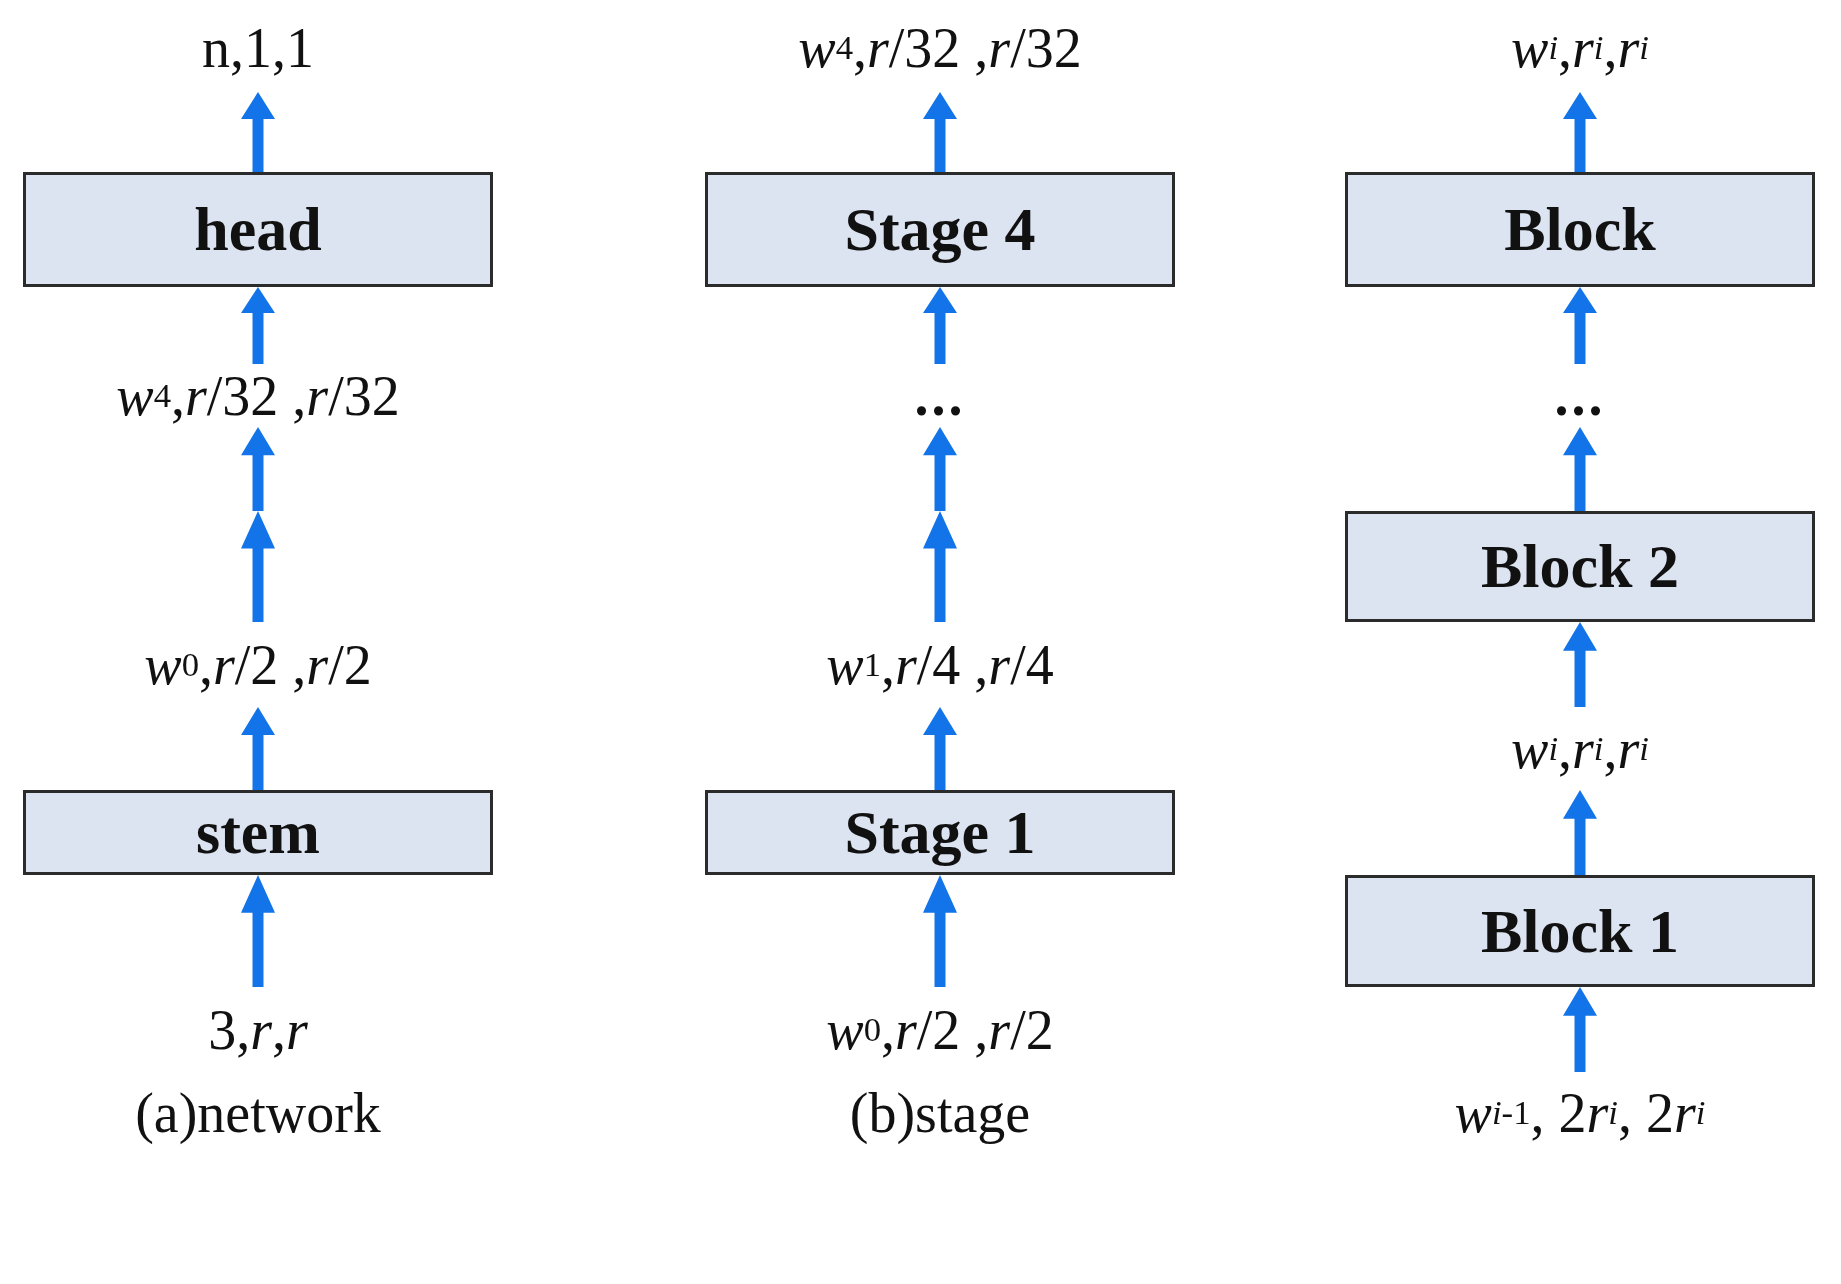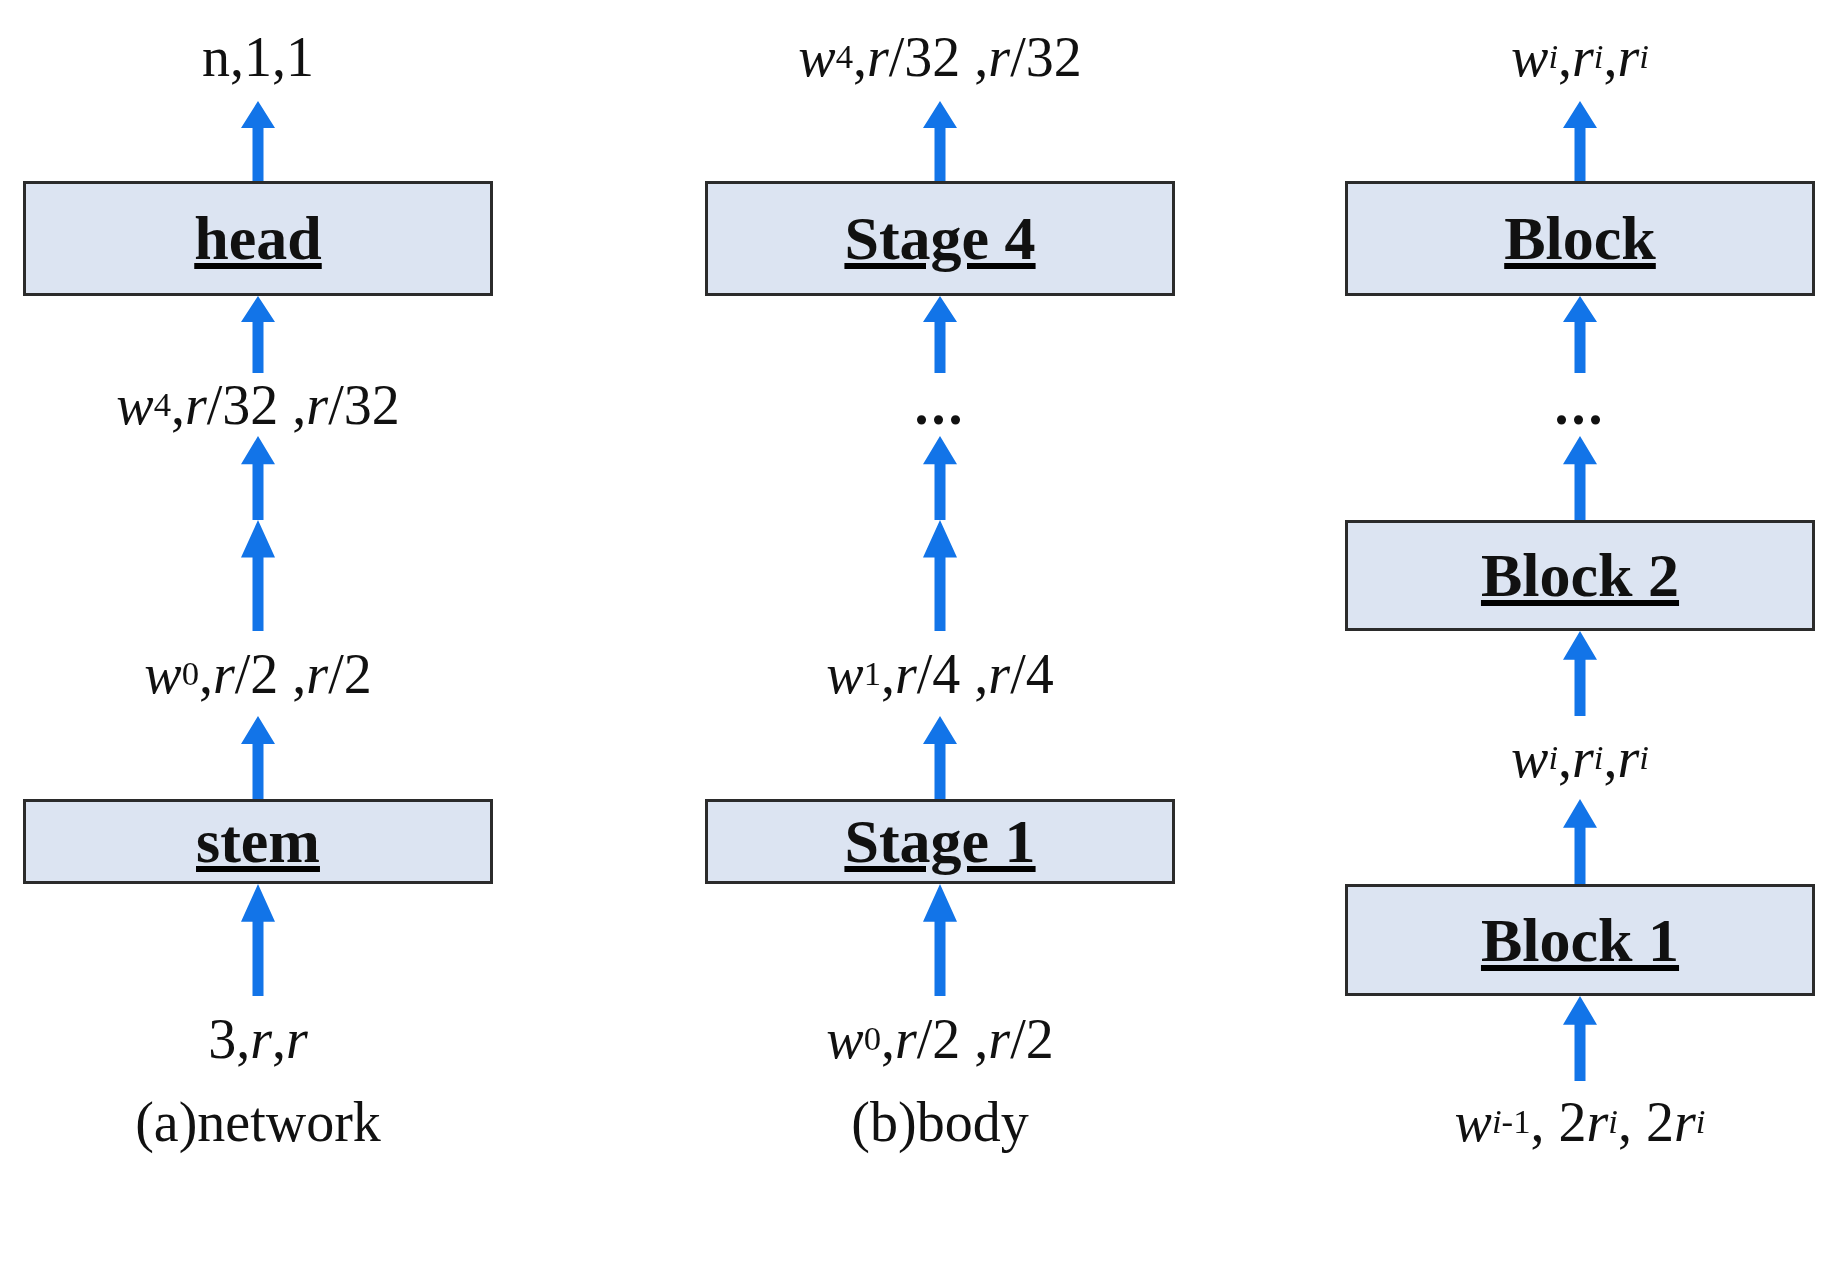--- a/index.html
+++ b/index.html
@@ -4,39 +4,39 @@
 <style>
   html,body{margin:0;padding:0;}
   body{
     width:1841px;height:1284px;
     background:var(--background,#fff);
     font-family:"Liberation Serif","DejaVu Serif",serif;
     position:relative;overflow:hidden;
   }
   .figure{position:absolute;inset:0;}
   .col{
-    position:absolute;top:13px;height:1028px;width:470px;
+    position:absolute;top:4px;height:1028px;width:470px;
     display:grid;
     grid-template-rows:88px 80px 115px 77px 63px 84px 111px 85px 83px 85px 112px 85px 82px 134px;
     justify-items:center;align-items:center;
   }
   #col-a{left:23px;}
   #col-b{left:705px;}
   #col-c{left:1345px;}
   .cell{display:flex;align-items:center;justify-content:center;width:100%;height:100%;}
   .label{
     font-size:56px;color:var(--text,#111);white-space:nowrap;
     line-height:1;
   }
   .label sub{font-size:62%;line-height:0;vertical-align:sub;}
   .label i{font-style:italic;}
   .label b{font-weight:bold;letter-spacing:3px;}
   .arrow{color:var(--arrow,#1274e8);}
   .arrow svg{display:block;height:100%;width:36px;}
-  .boxcell{padding:8px;text-decoration:underline;}
+  .boxcell{padding:8px;}
   .box{
     width:100%;height:100%;box-sizing:border-box;
     background:var(--boxFill,#dce4f2);
     border:3px solid var(--boxBorder,#2b2b2b);
     display:flex;align-items:center;justify-content:center;
     font-weight:bold;font-size:62px;color:var(--text,#111);
     white-space:nowrap;
   }
   .caption{font-size:56px;color:var(--text,#111);white-space:nowrap;}
 </style>
@@ -125,21 +125,21 @@
       </div>
     <div class="cell boxcell">
         <div class="box">Stage 1</div>
       </div>
     <div class="cell arrow">
         <svg viewBox="0 0 36 80" preserveAspectRatio="none">
           <path d="M18 0 L35 27 L23.5 27 L23.5 80 L12.5 80 L12.5 27 L1 27 Z" fill="currentColor"></path>
         </svg>
       </div>
     <div class="cell label"><i>w</i><sub>0</sub>, <i>r</i>/2 , <i>r</i>/2</div>
-    <div class="cell caption">(b)body</div>
+    <div class="cell caption">(b)stage</div>
   </div>
 
   <div class="col" id="col-c">
     <div class="cell label"><i>w</i><sub><i>i</i></sub>, <i>r</i><sub><i>i</i></sub>, <i>r</i><sub><i>i</i></sub></div>
     <div class="cell arrow">
         <svg viewBox="0 0 36 80" preserveAspectRatio="none">
           <path d="M18 0 L35 27 L23.5 27 L23.5 80 L12.5 80 L12.5 27 L1 27 Z" fill="currentColor"></path>
         </svg>
       </div>
     <div class="cell boxcell">

